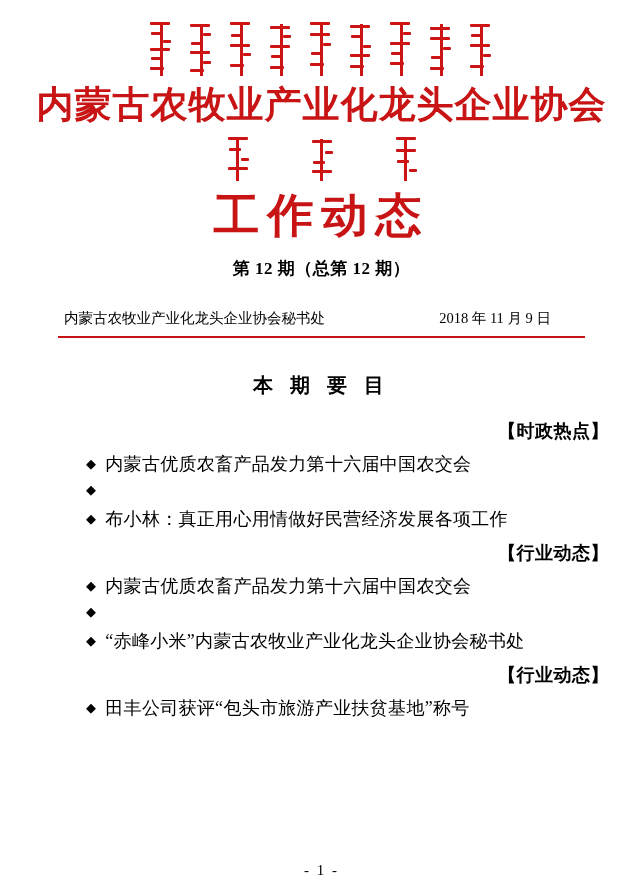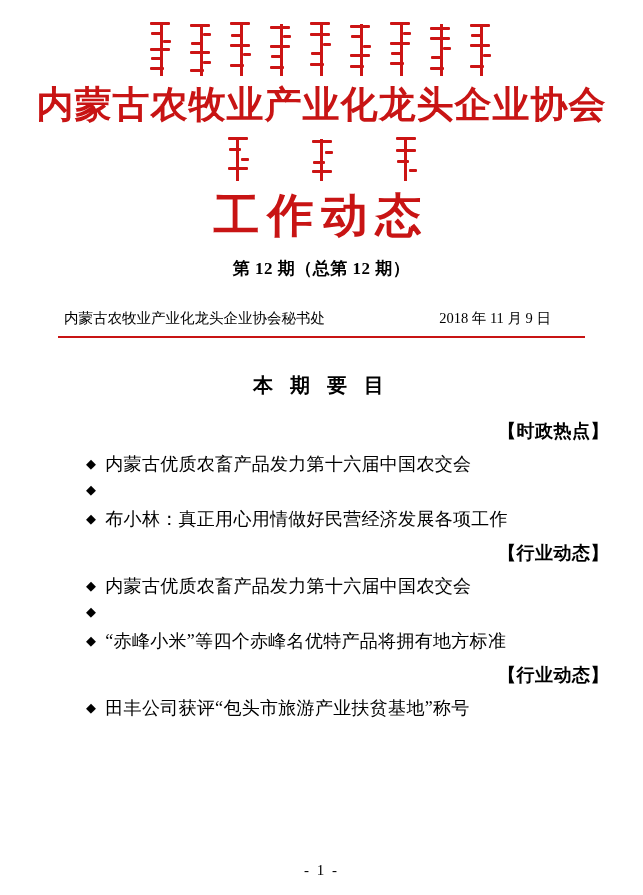--- a/index.html
+++ b/index.html
@@ -284,21 +284,21 @@
     <div class="section-head">【行业动态】</div>
     <div class="toc-item">
       <span class="bullet">◆</span>
       <span>内蒙古优质农畜产品发力第十六届中国农交会</span>
     </div>
     <div class="toc-item">
       <span class="bullet">◆</span>
     </div>
     <div class="toc-item">
       <span class="bullet">◆</span>
-      <span>“赤峰小米”等四个赤峰名优特产品将拥有地方标准</span>
+      <span>“赤峰小米”内蒙古农牧业产业化龙头企业协会秘书处</span>
     </div>
 
     <div class="section-head">【行业动态】</div>
     <div class="toc-item">
       <span class="bullet">◆</span>
       <span>田丰公司获评“包头市旅游产业扶贫基地”称号</span>
     </div>
 
   </div>
 

